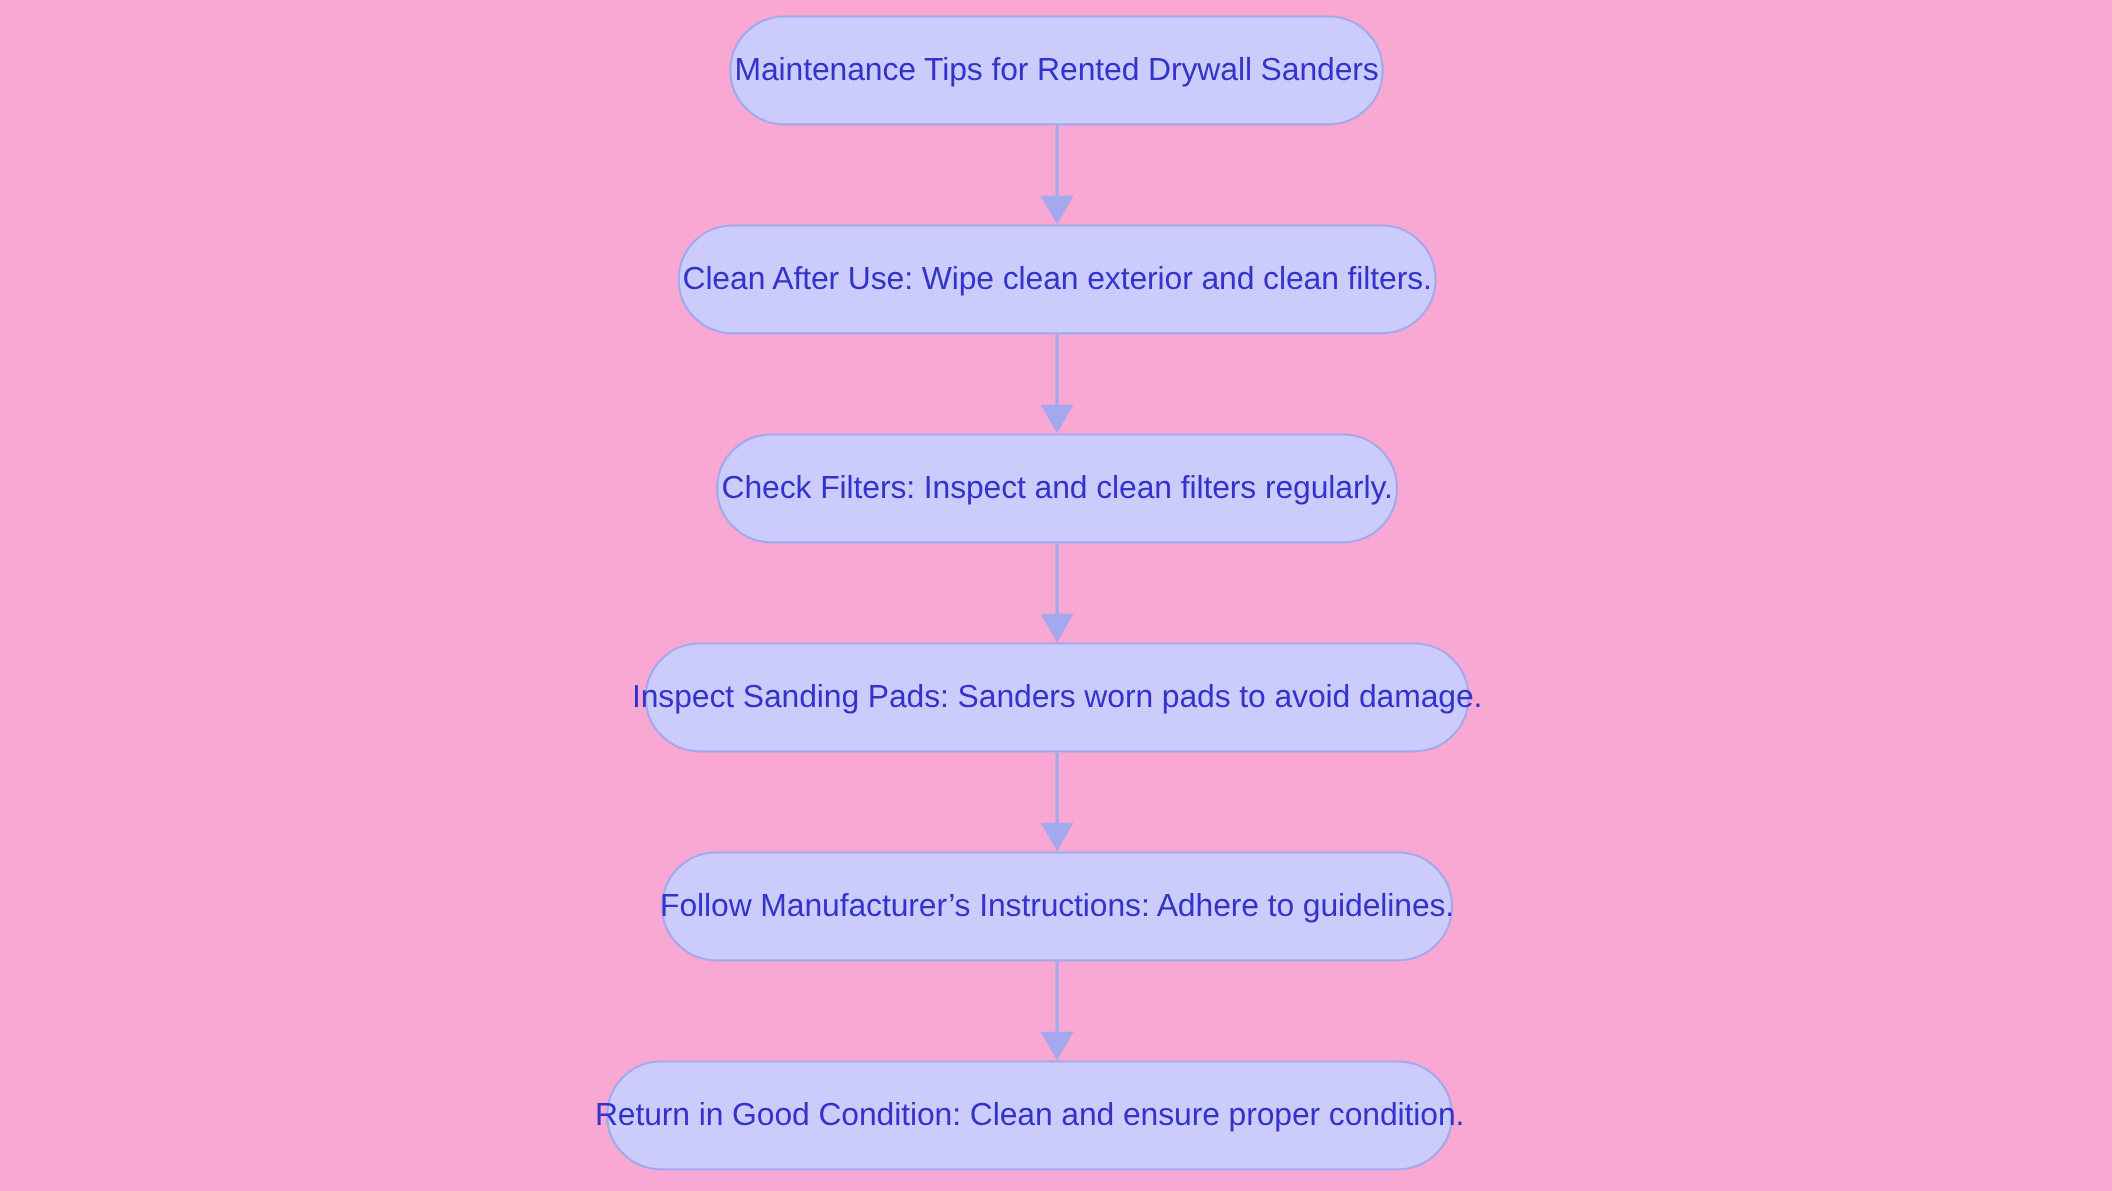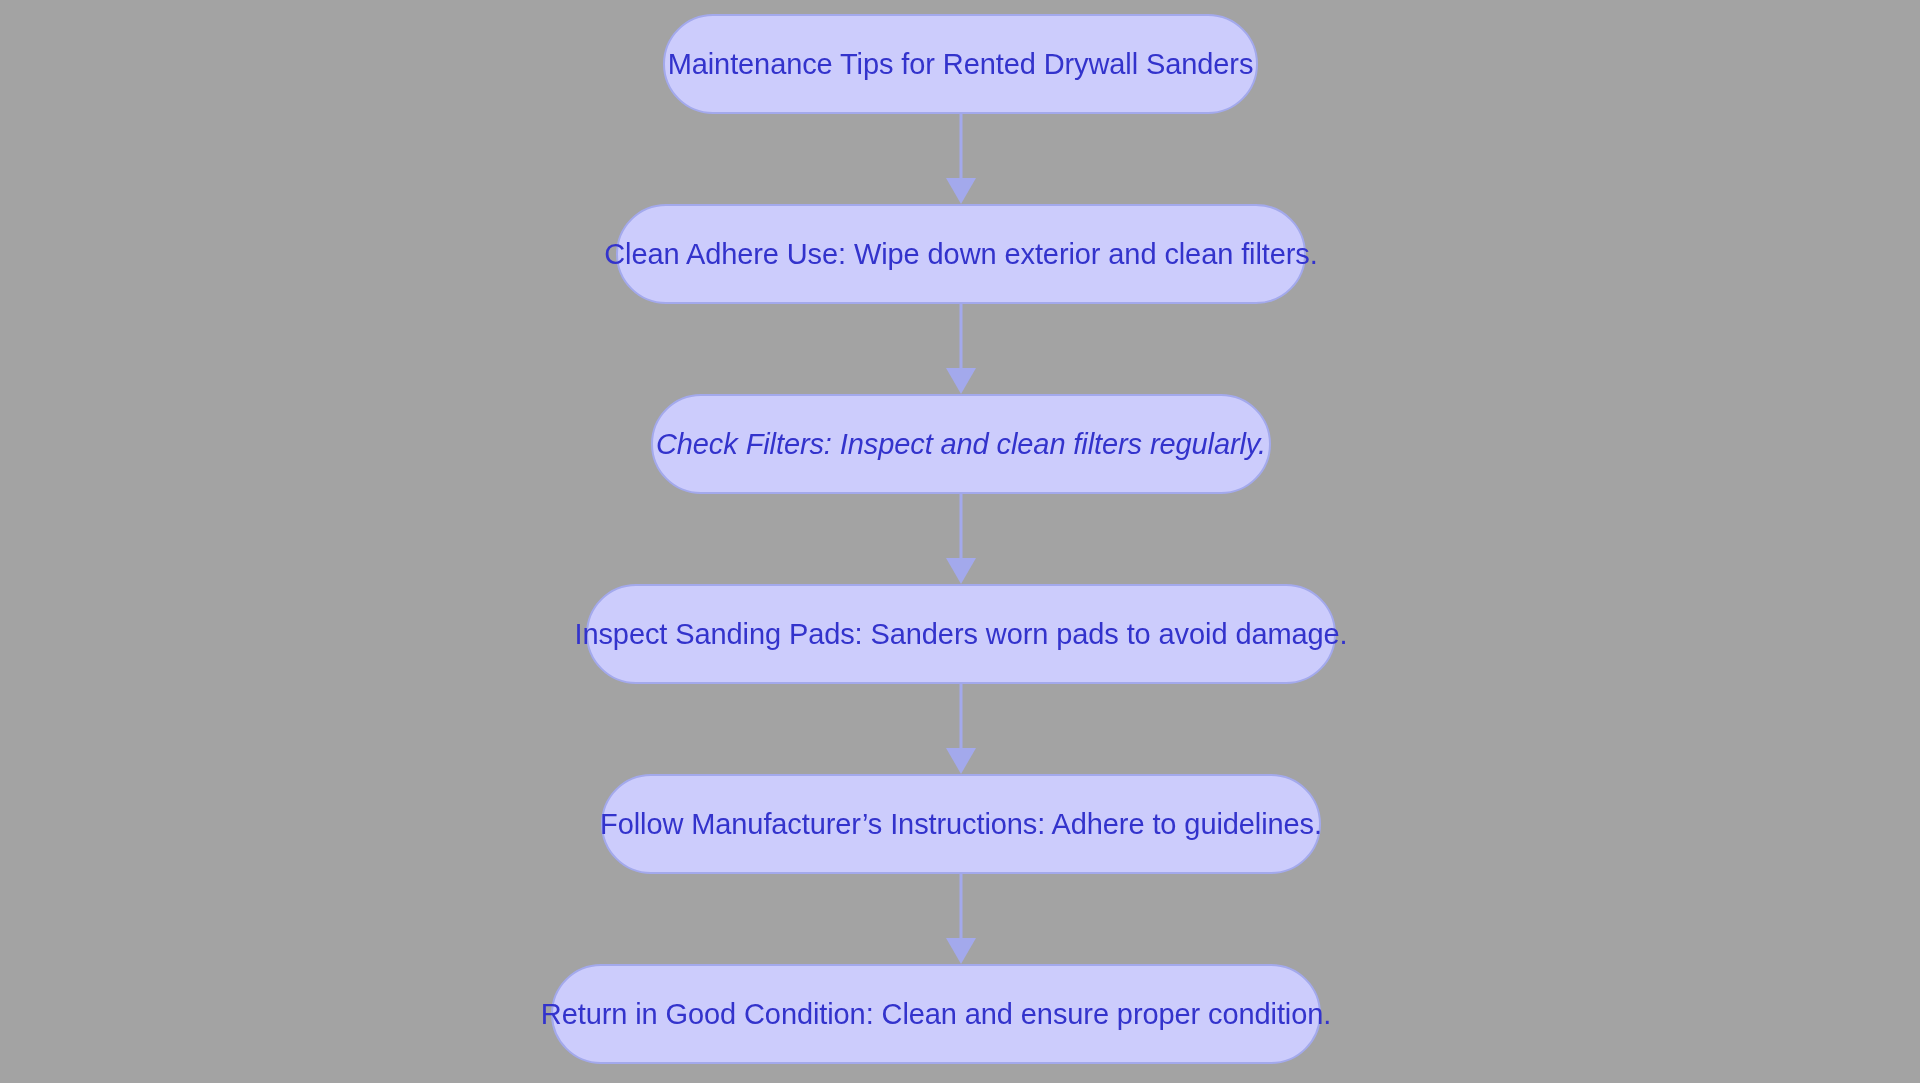--- a/index.html
+++ b/index.html
@@ -12,21 +12,21 @@
     width: 1920px;
     height: 1083px;
     font-family: "Liberation Sans", sans-serif;
     overflow: hidden;
   }
 
   #flowchart {
     position: relative;
     width: 1920px;
     height: 1083px;
-    background: #a3a3a3;
+    background: #f9a8d4;
   }
 
   
   .node {
     position: absolute;
     box-sizing: border-box;
     display: flex;
     align-items: center;
     justify-content: center;
     background: #ccccfc;
@@ -93,23 +93,23 @@
         <line class="connector-line" x1="961" y1="874" x2="961" y2="940"></line>
         <polygon class="connector-head" points="946,938 976,938 961,964"></polygon>
       </g>
     </svg>
 
   <div class="node-layer">
       <div class="node" style="left: 663px; top: 14px; width: 595px; height: 100px; border-radius: 50px;">
         <span class="node-label">Maintenance Tips for Rented Drywall Sanders</span>
       </div>
       <div class="node" style="left: 616px; top: 204px; width: 690px; height: 100px; border-radius: 50px;">
-        <span class="node-label">Clean Adhere Use: Wipe down exterior and clean filters.</span>
+        <span class="node-label">Clean After Use: Wipe clean exterior and clean filters.</span>
       </div>
-      <div class="node" style="left: 651px; top: 394px; width: 620px; height: 100px; border-radius: 50px; font-style: italic;">
+      <div class="node" style="left: 651px; top: 394px; width: 620px; height: 100px; border-radius: 50px;">
         <span class="node-label">Check Filters: Inspect and clean filters regularly.</span>
       </div>
       <div class="node" style="left: 586px; top: 584px; width: 750px; height: 100px; border-radius: 50px;">
         <span class="node-label">Inspect Sanding Pads: Sanders worn pads to avoid damage.</span>
       </div>
       <div class="node" style="left: 601px; top: 774px; width: 720px; height: 100px; border-radius: 50px;">
         <span class="node-label">Follow Manufacturer’s Instructions: Adhere to guidelines.</span>
       </div>
       <div class="node" style="left: 551px; top: 964px; width: 770px; height: 100px; border-radius: 50px;">
         <span class="node-label">Return in Good Condition: Clean and ensure proper condition.</span>

